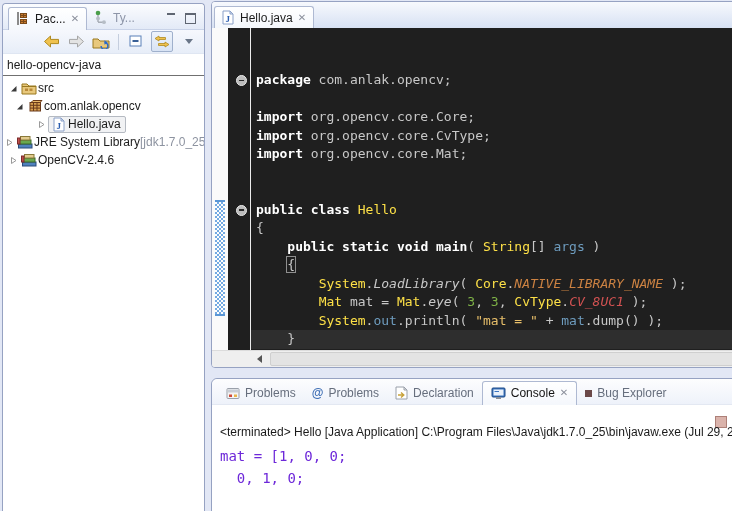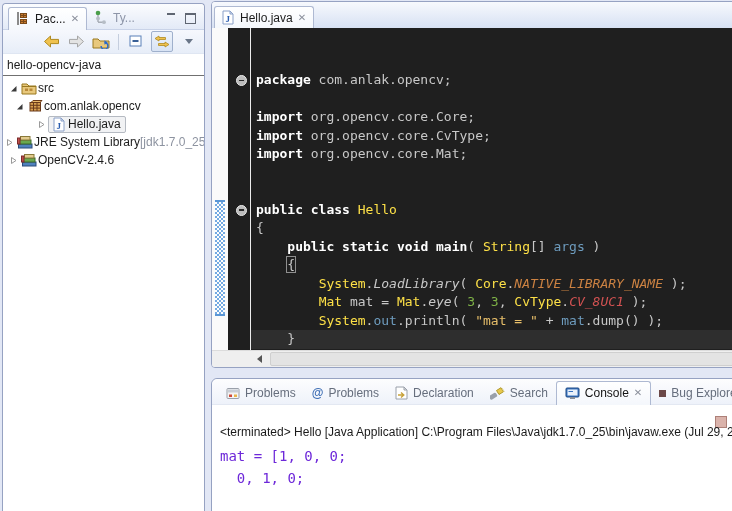--- a/index.html
+++ b/index.html
@@ -339,30 +339,20 @@
       <div class="btab">
         <span class="icon">
           <svg width="13" height="14" viewBox="0 0 13 14">
             <path d="M1 1 h8 l3 3 v9 H1 z" fill="#ffffff" stroke="#9aa0aa"></path>
             <path d="M9 1 l3 3 h-3 z" fill="#e8e8e8" stroke="#9aa0aa"></path>
             <path d="M3 9 h5 M6 6.5 L8.8 9 L6 11.5" stroke="#c8a23a" fill="none" stroke-width="1.4"></path>
           </svg>
         </span>
         <span>Declaration</span>
       </div>
-      <div class="btab">
-        <span class="icon">
-          <svg width="15" height="14" viewBox="0 0 15 14">
-            <rect x="-1" y="8" width="8" height="4.5" rx="1.5" transform="rotate(-32 3 10)" fill="#9aa0aa"></rect>
-            <path d="M6.5 4.5 l4.5 -2.8 2.5 4 -4.5 2.8 z" fill="#e8c84c" stroke="#b0982a"></path>
-            <line x1="12" y1="2" x2="14.5" y2="6" stroke="#e0d6a0"></line>
-          </svg>
-        </span>
-        <span>Search</span>
-      </div>
       <div class="btab-active">
         <span class="icon">
           <svg width="15" height="13" viewBox="0 0 15 13">
             <rect x="1" y="1" width="13" height="9" rx="1" fill="#3a74c0" stroke="#1e4a86"></rect>
             <rect x="2.5" y="2.5" width="10" height="6" fill="#eaf1fa"></rect>
             <line x1="3.5" y1="4.5" x2="8" y2="4.5" stroke="#3a74c0"></line>
             <rect x="5" y="10" width="5" height="2" fill="#8a8f98"></rect>
           </svg>
         </span>
         <span>Console</span>

